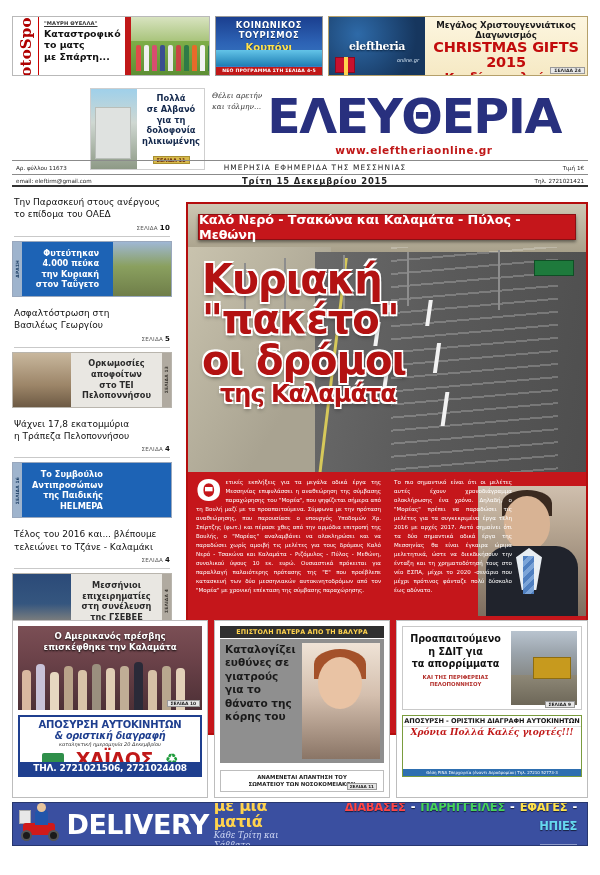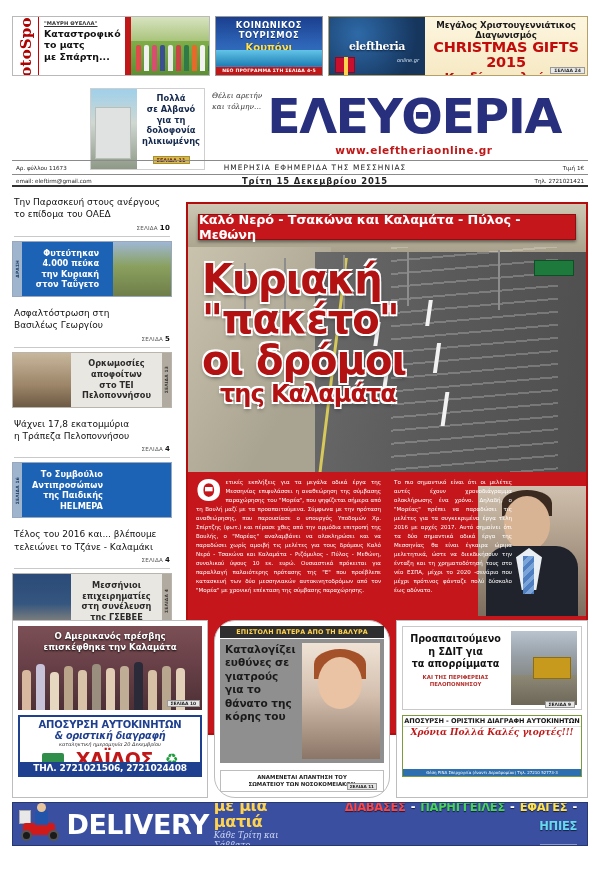--- a/index.html
+++ b/index.html
@@ -237,21 +237,21 @@
   .xa-row { display: flex; align-items: center; justify-content: center; gap: 12px; margin-top: 1px; }
   .xa-name { font-size: 19px; font-weight: bold; color: #c01818; letter-spacing: -.5px;
              font-family:"DejaVu Sans","Liberation Sans",sans-serif; }
   .xa-recycle { font-size: 15px; color: #1f9c3c; }
   .xa-truck { width: 22px; height: 13px; background: #2f8f4a; border-radius: 2px; position: relative; }
   .xa-truck::after { content:""; position:absolute; left:2px; bottom:-3px; width:5px; height:5px;
                      border-radius:50%; background:#222; box-shadow: 11px 0 0 #222; }
   .xa-tel { position: absolute; left: 0; right: 0; bottom: 0; height: 13px; background: #1f3f8f;
     color: #fff; font-size: 9px; font-weight: bold; line-height: 13px; letter-spacing: -.2px; }
 
-  .bp-mid { width: 176px; border-radius: 21px; }
+  .bp-mid { width: 176px; }
   .bpm-kick { position: absolute; left: 5px; top: 5px; right: 5px; height: 12px;
     background: #2f2f2f; color: #ffd34d; font-size: 6.4px; font-weight: bold;
     display: flex; align-items: center; justify-content: center; letter-spacing: .1px; }
   .bpm-body { position: absolute; left: 5px; top: 18px; right: 5px; height: 124px; display: flex;
     background: #8f8f8f; }
   .bpm-txt { width: 78px; padding: 4px 3px 0 5px; }
   .bpm-txt p { font-size: 10.5px; font-weight: bold; color: #1a1a1a; line-height: 1.28; }
   .bpm-img { flex: 1; margin: 4px; background: linear-gradient(180deg,#efe3d6 0%,#d4bfae 45%,#8a7566 100%);
     position: relative; overflow: hidden; }
   .bpm-img .f-face { position: absolute; left: 16px; top: 14px; width: 44px; height: 52px;

